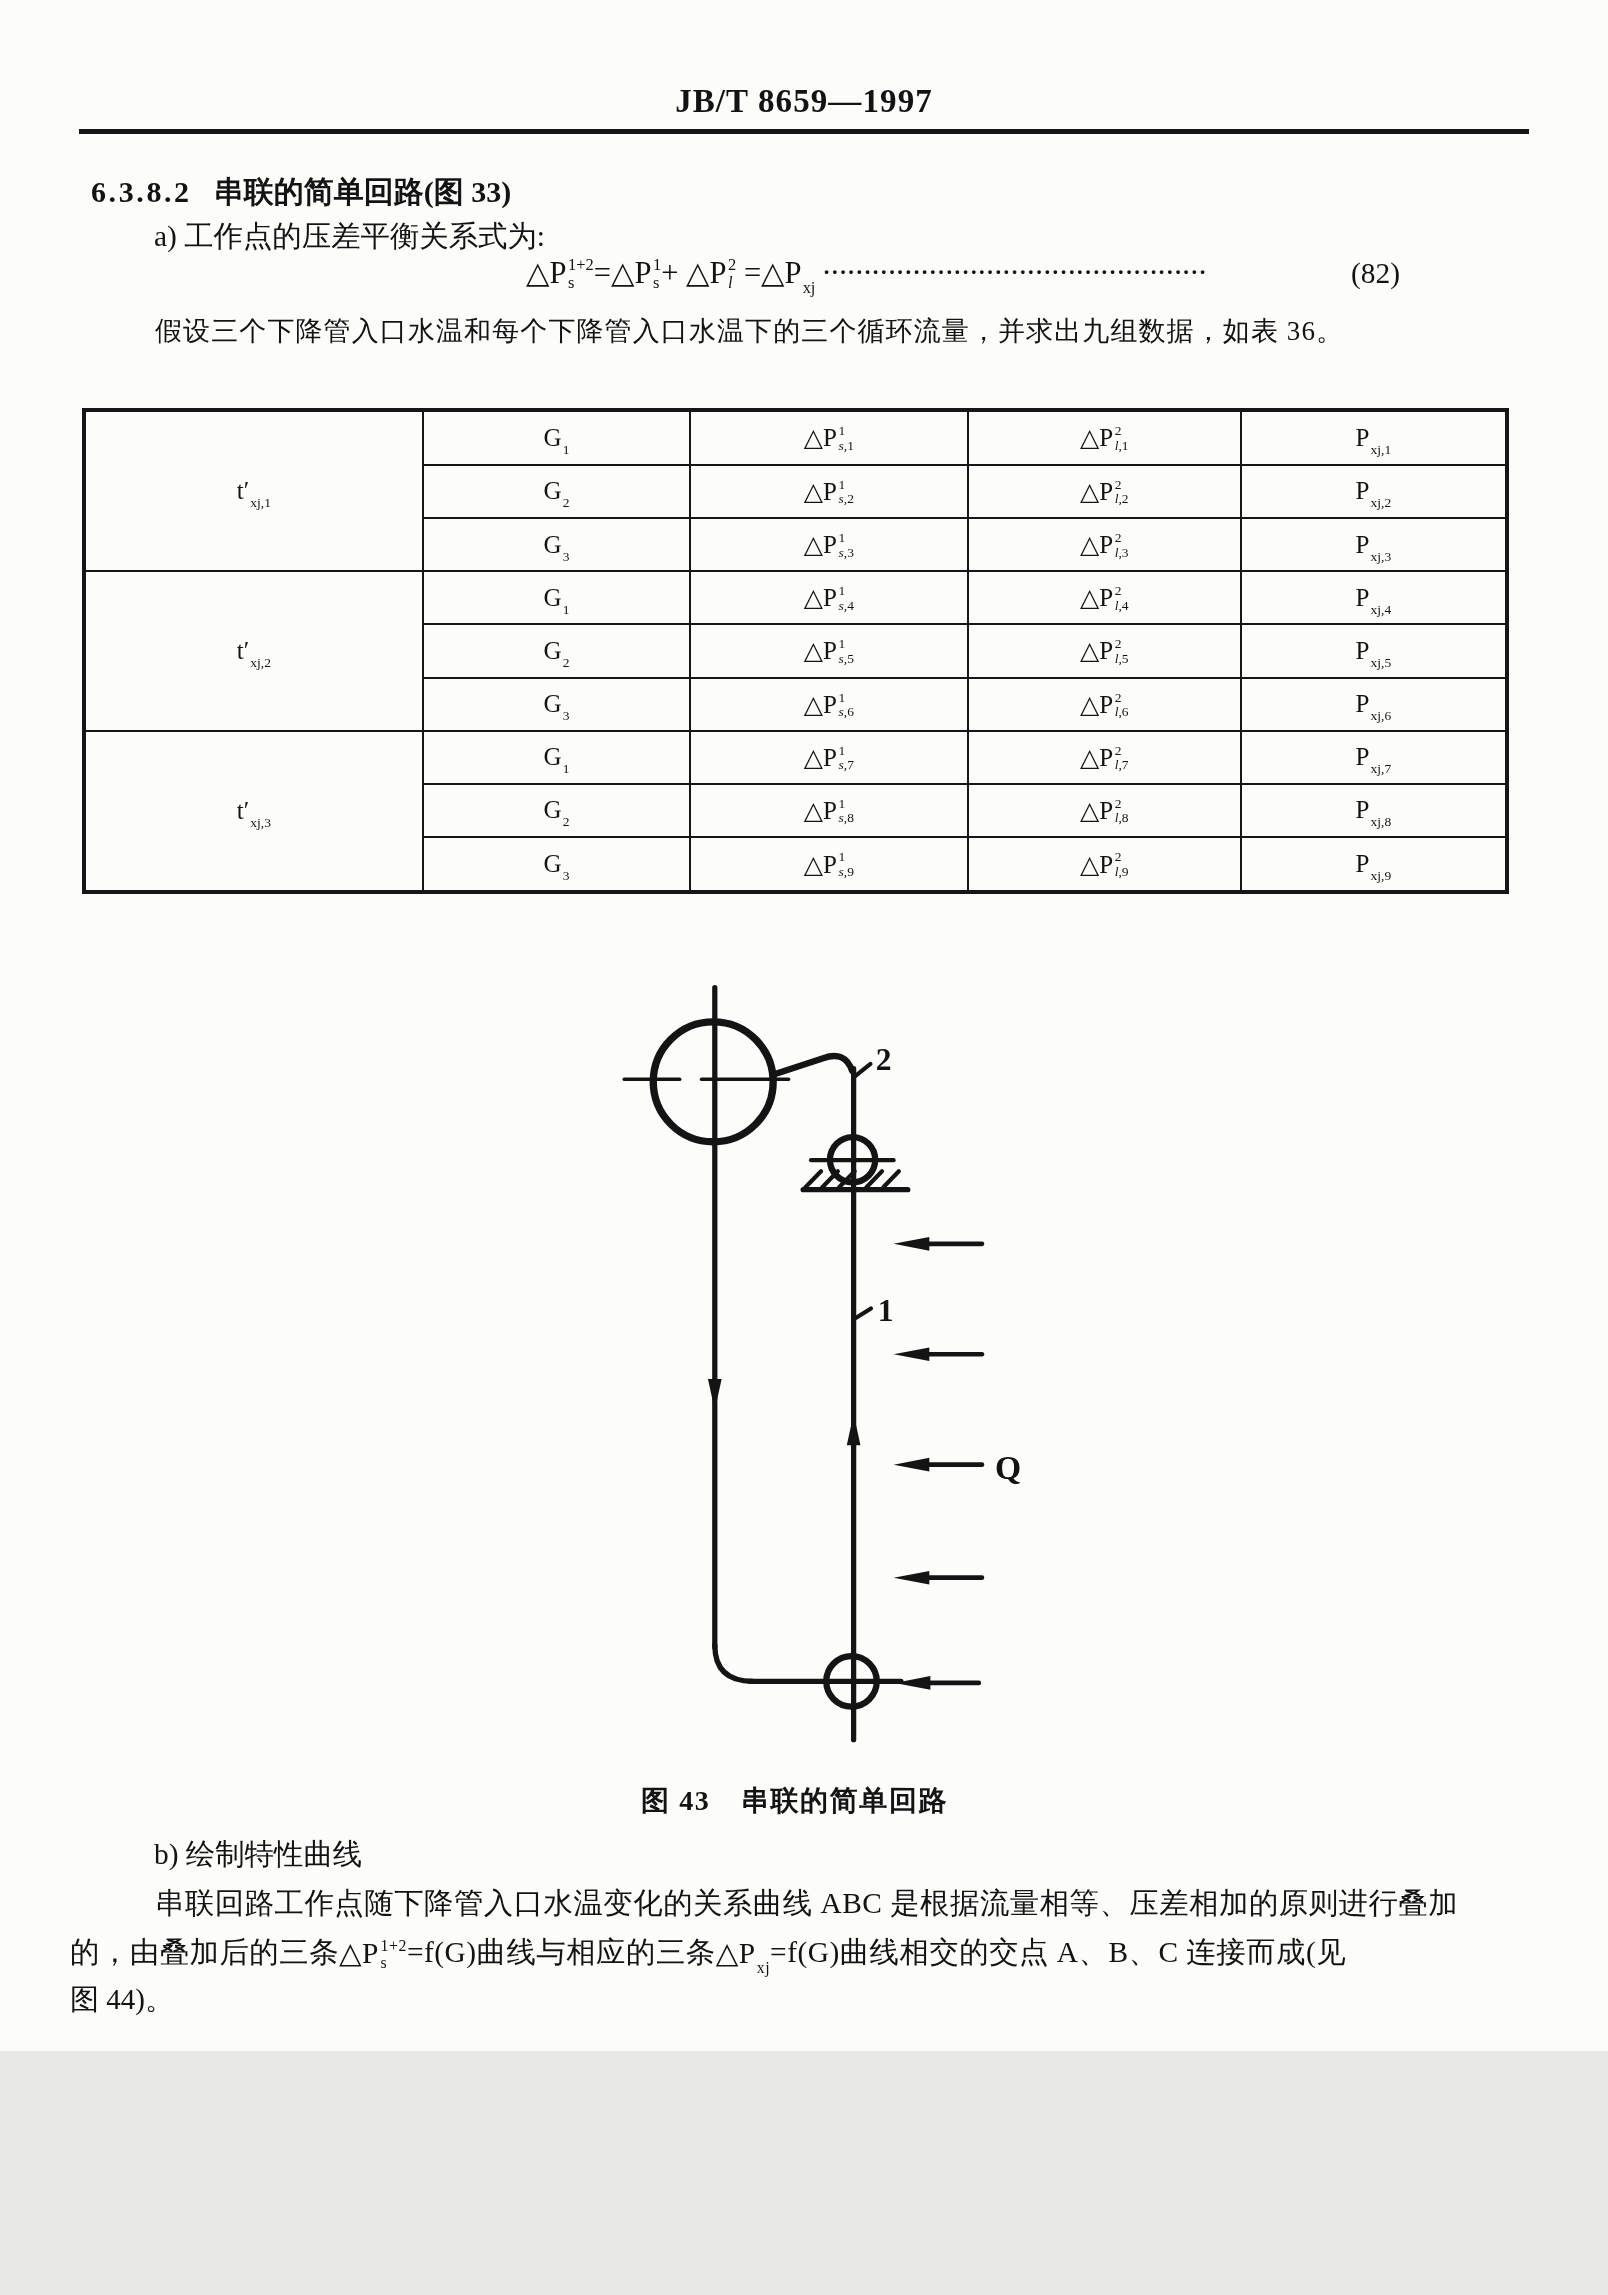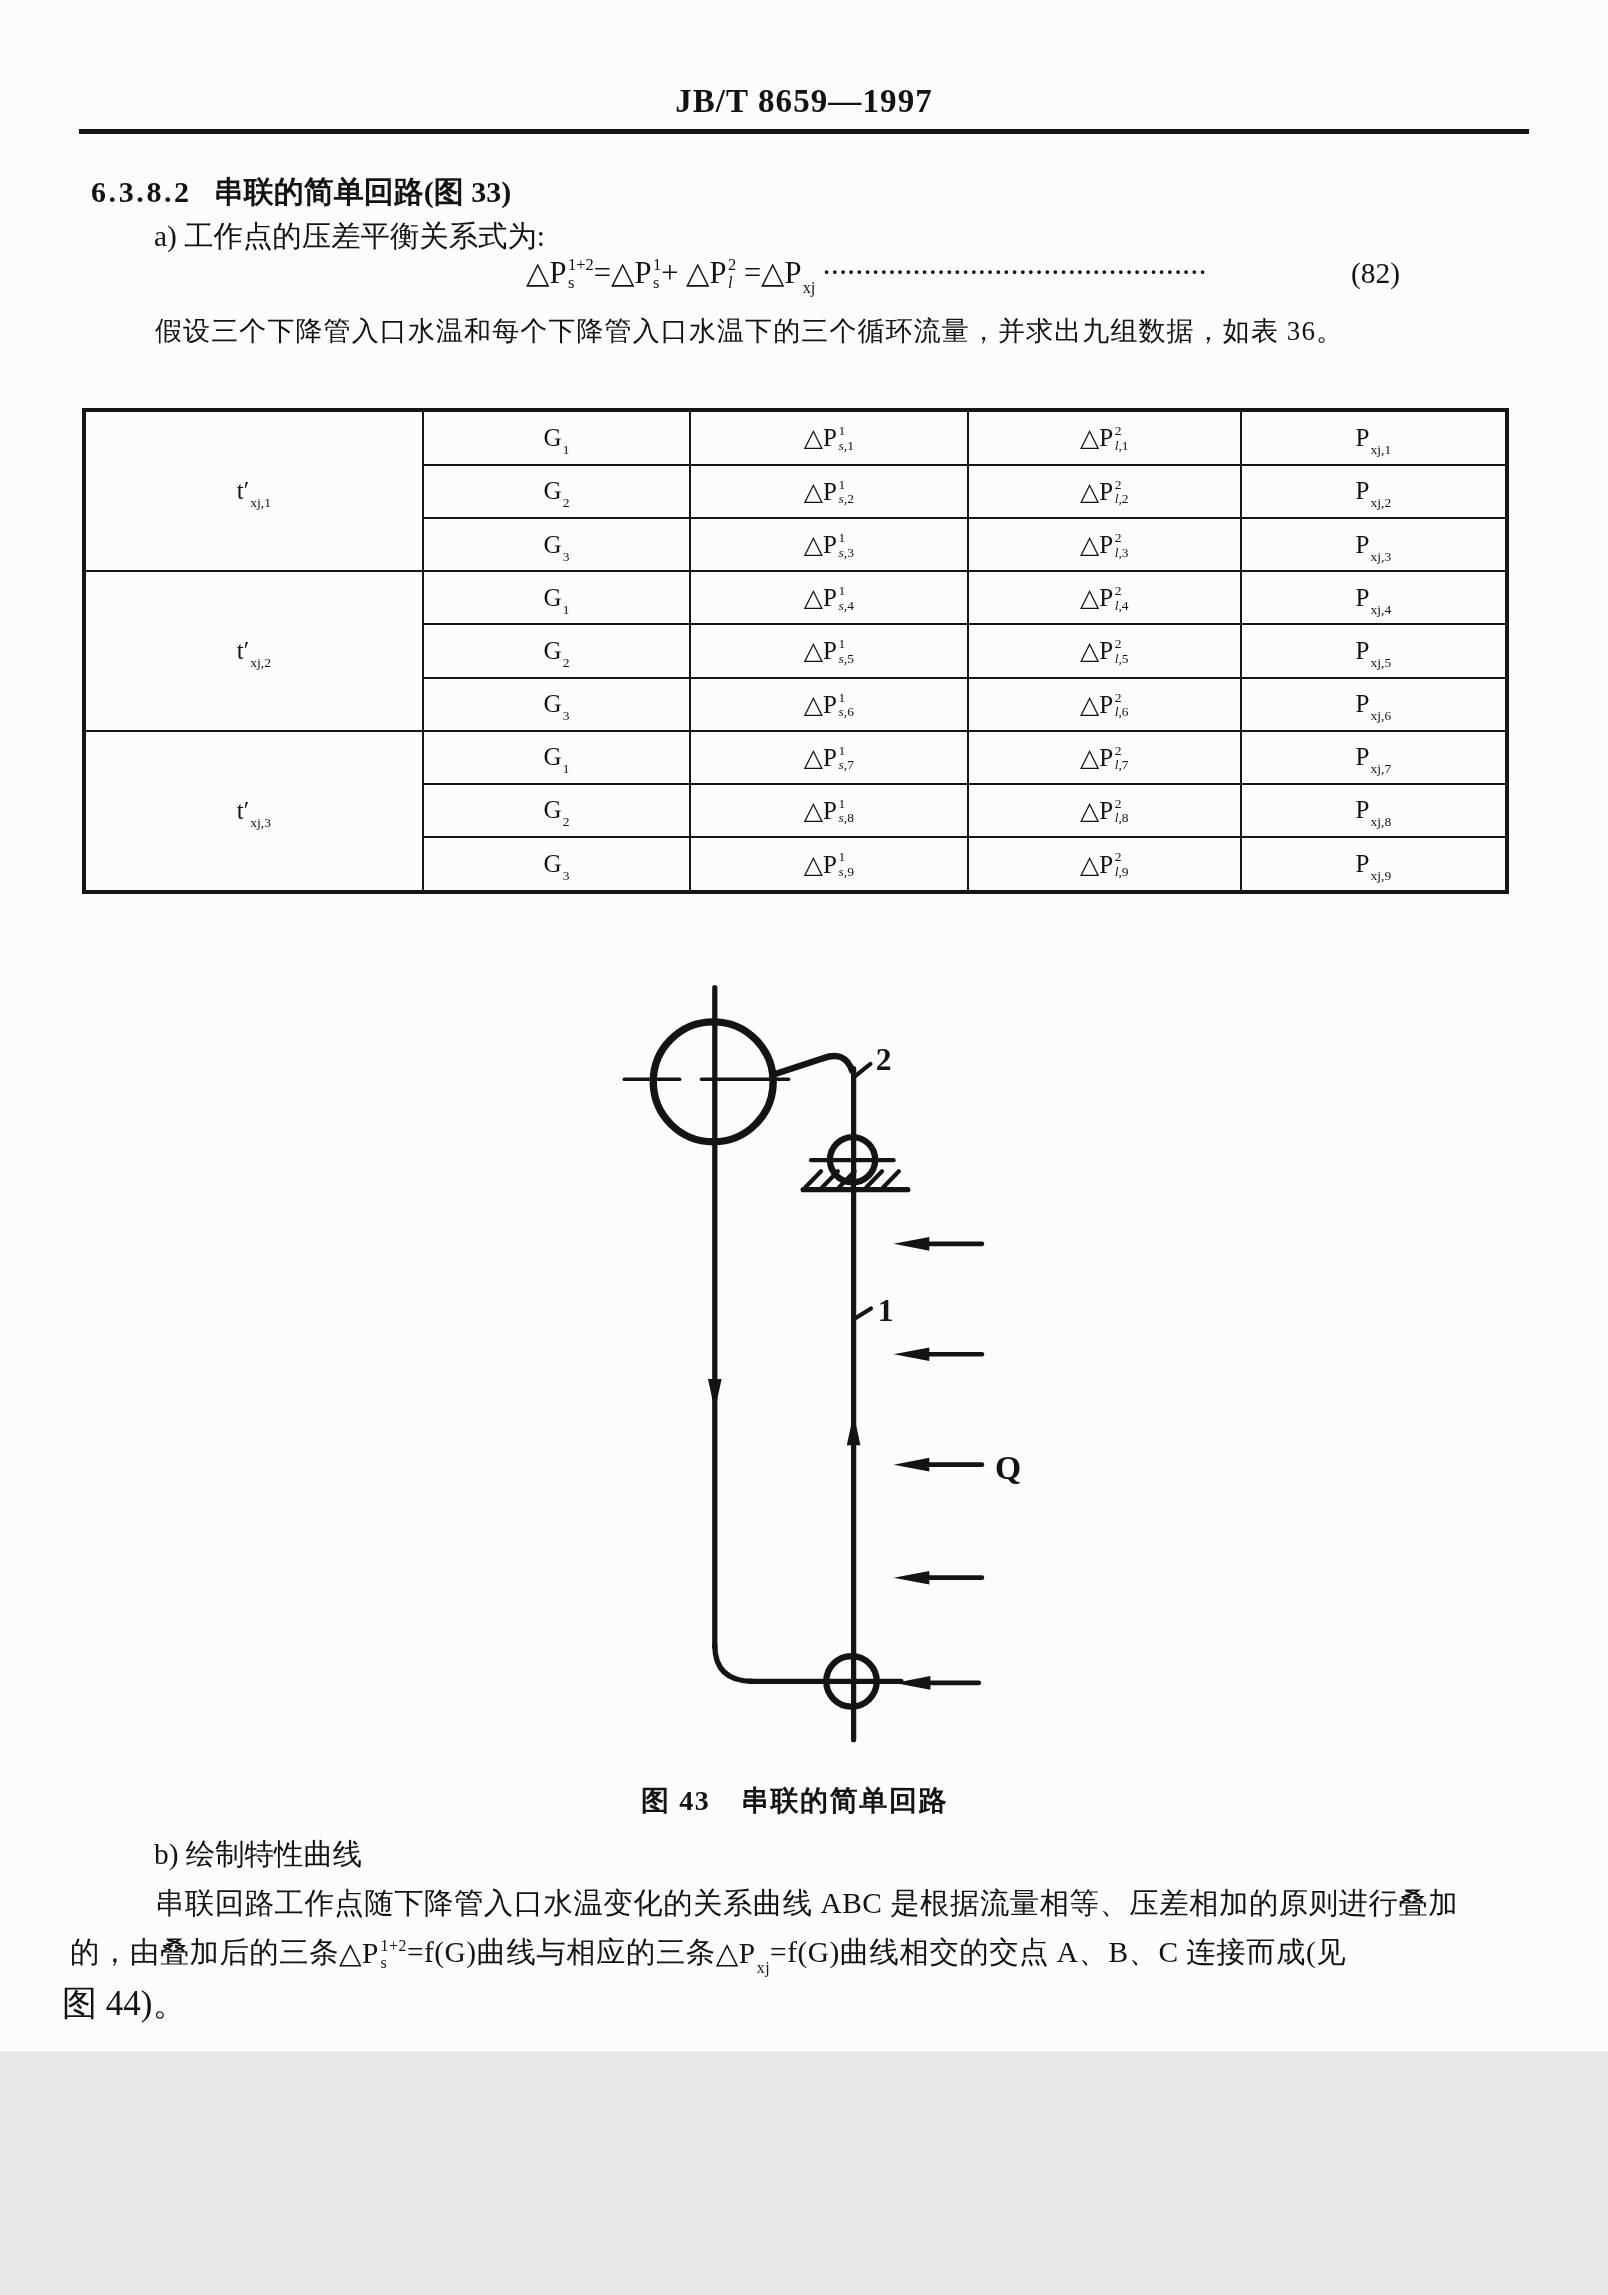--- a/index.html
+++ b/index.html
@@ -25,21 +25,21 @@
   .part{display:inline-flex; align-items:center;}
   .part .base{white-space:pre;}
   .ss{display:inline-flex; flex-direction:column; align-items:flex-start; font-size:0.54em; line-height:1.08; vertical-align:-0.45em; margin-left:1.6px; transform:translateY(1.1px);}
   .sb{font-size:0.54em; align-self:flex-end; transform:translateY(0.45em); margin-left:1.1px;}
   .fig-caption{top:1782px; left:641px; font-size:28px; font-weight:600; letter-spacing:1.6px;}
   .fig-caption .gap{display:inline-block; width:30.5px;}
   .item-b{top:1835px; left:154px; font-size:29.4px;}
   .para-line{font-size:29.4px; letter-spacing:0.5px; display:flex; align-items:center;}
   .pb1{top:1884px; left:155px;}
   .pb2{top:1933px; left:70px;}
-  .pb3{top:1980px; left:62px; font-size:35px;}
+  .pb3{top:1980px; left:70px; font-size:29px;}
   .page-number{top:2234px; left:103px; font-size:25px; font-weight:normal;}
   svg text{font-family:"Liberation Serif","DejaVu Serif",serif; font-weight:bold; fill:#131313;}
   .fig-svg{position:absolute; left:578px; top:973px;}
 </style>
 </head>
 <body>
 
 <div class="page">
 
   <div class="abs header-title">JB/T 8659—1997</div>

